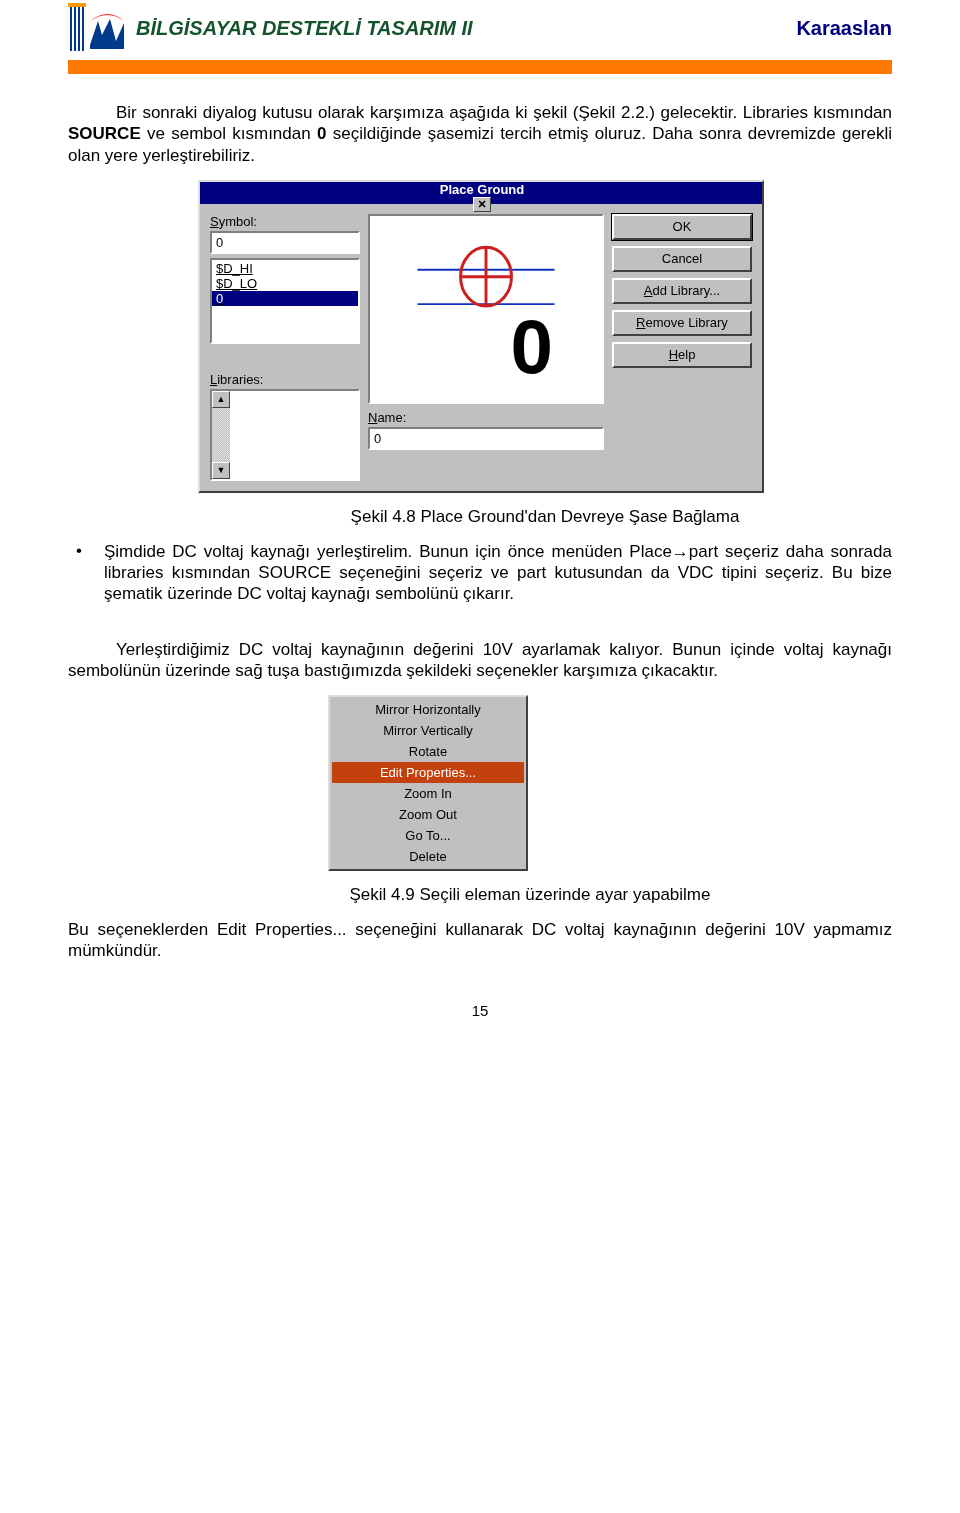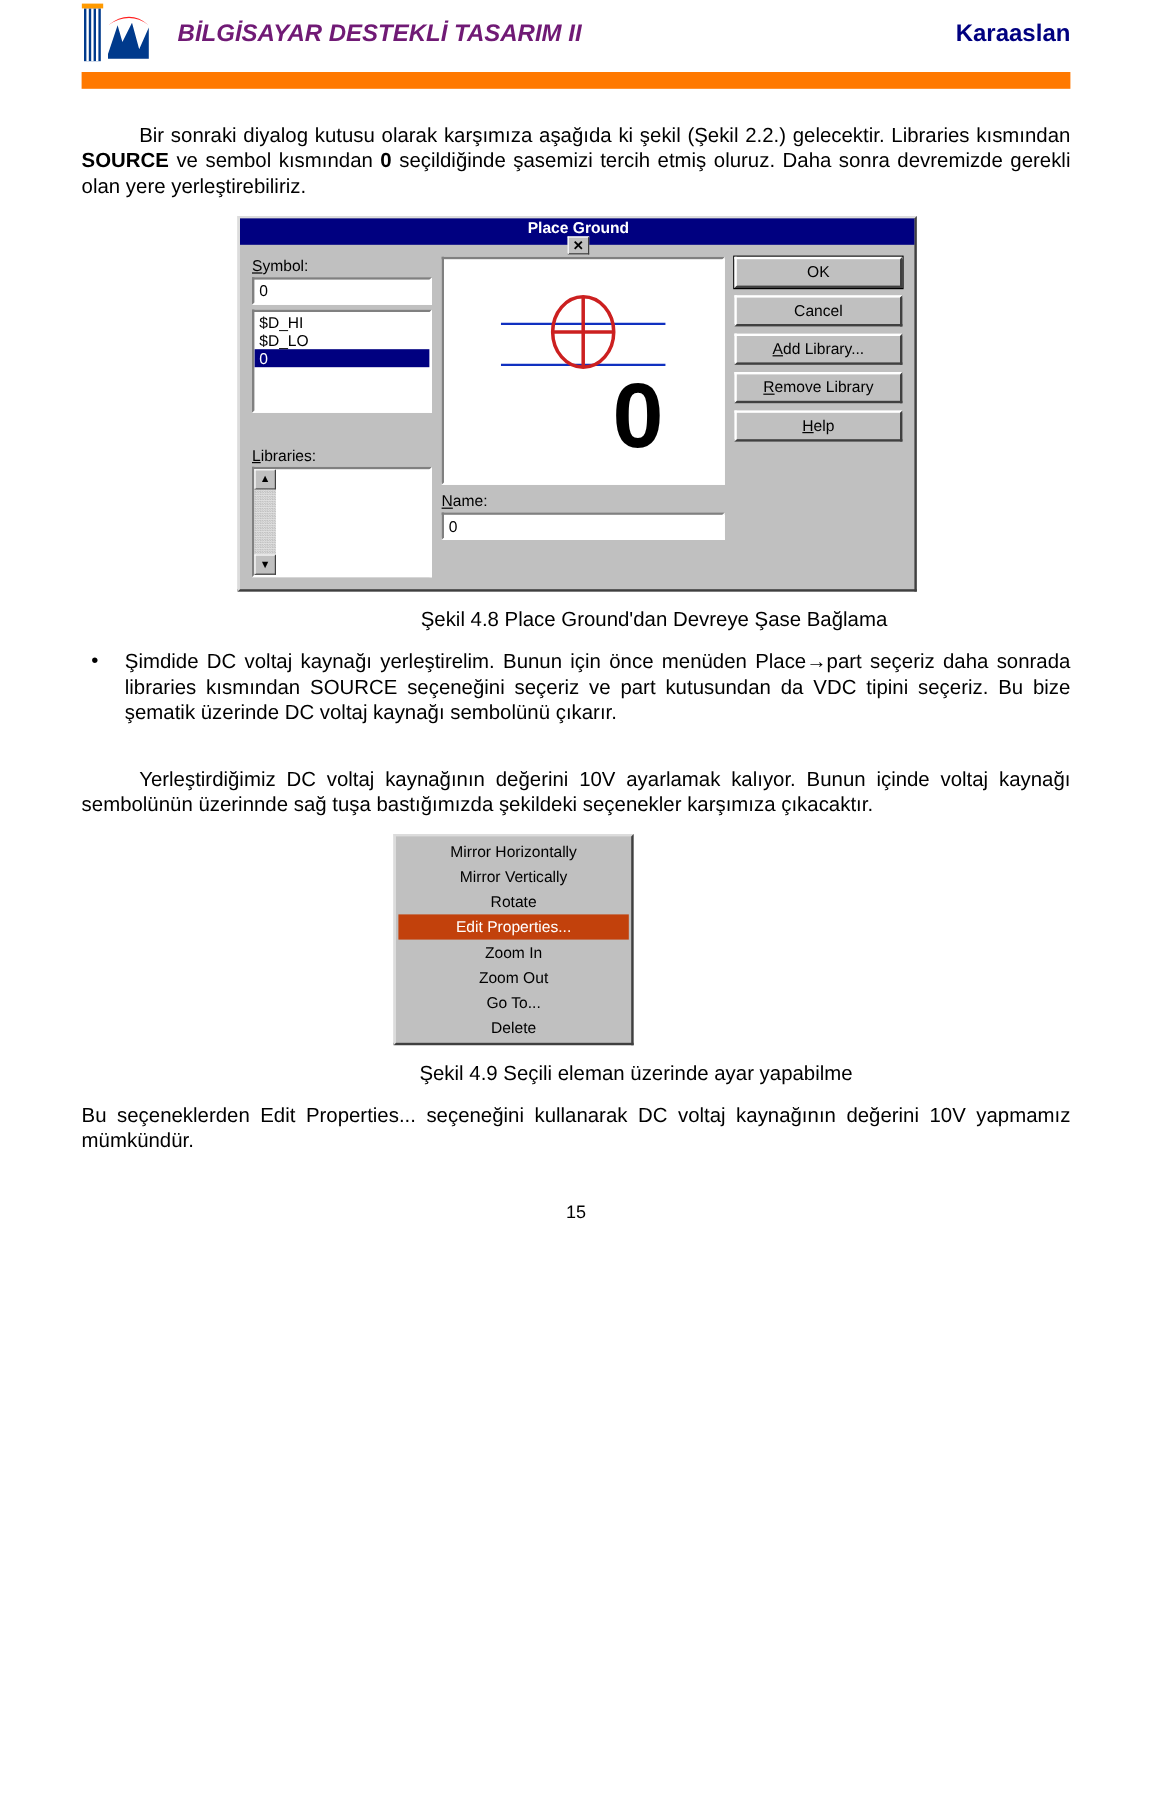--- a/index.html
+++ b/index.html
@@ -25,22 +25,22 @@
     width: 60px;
     height: 54px;
     position: relative;
     flex-shrink: 0;
   }
   .logo svg { width: 100%; height: 100%; }
   .course-title {
     font-size: 20px;
     font-weight: bold;
     font-style: italic;
-    color: #701a75;
-    margin-left: 20px;
+    color: #14532d;
+    margin-left: 8px;
     flex: 1;
   }
   .author {
     font-size: 20px;
     font-weight: bold;
     color: #000080;
   }
   .orange-bar {
     height: 14px;
     background: #ff7900;
@@ -129,21 +129,21 @@
   }
   .listbox {
     background: #fff;
     border-top: 2px solid #808080; border-left: 2px solid #808080;
     border-right: 2px solid #fff; border-bottom: 2px solid #fff;
     font-size: 13px;
     height: 86px;
     position: relative;
     display: flex;
   }
-  .listbox-inner { flex: 1; padding: 1px 0; overflow: hidden; }
+  .listbox-inner { flex: 1; padding: 1px 0; overflow: hidden; text-decoration: underline; }
   .listbox-item { padding: 0 4px; white-space: nowrap; }
   .listbox-item.sel { background: #000080; color: #fff; }
   .scrollbar {
     width: 18px;
     background: #c0c0c0;
     display: flex; flex-direction: column;
   }
   .sbtn {
     height: 17px;
     border-top: 1px solid #fff; border-left: 1px solid #fff;
@@ -282,21 +282,21 @@
 
   <span class="caption">Şekil 4.8  Place Ground'dan Devreye Şase Bağlama</span>
 
   <div class="bullet-row">
     <div class="bullet-dot">•</div>
     <div class="bullet-text">Şimdide DC voltaj kaynağı yerleştirelim. Bunun için önce menüden Place→part seçeriz daha sonrada libraries kısmından SOURCE seçeneğini seçeriz ve part kutusundan da VDC tipini seçeriz. Bu bize şematik üzerinde DC voltaj kaynağı sembolünü çıkarır.</div>
   </div>
 
   <div style="height:20px"></div>
 
-  <p class="para para-indent">Yerleştirdiğimiz DC voltaj kaynağının değerini 10V ayarlamak kalıyor. Bunun içinde voltaj kaynağı sembolünün üzerinnde  sağ tuşa bastığımızda şekildeki seçenekler karşımıza çıkacaktır.</p>
+  <p class="para para-indent">Yerleştirdiğimiz DC voltaj kaynağının değerini 10V ayarlamak kalıyor. Bunun içinde voltaj kaynağı sembolünün üzerinde  sağ tuşa bastığımızda şekildeki seçenekler karşımıza çıkacaktır.</p>
 
   <div class="context-menu" id="context-menu">
       <div class="menu-item">Mirror Horizontally</div>
       <div class="menu-item">Mirror Vertically</div>
       <div class="menu-item">Rotate</div>
       <div class="menu-item sel">Edit Properties...</div>
       <div class="menu-item">Zoom In</div>
       <div class="menu-item">Zoom Out</div>
       <div class="menu-item">Go To...</div>
       <div class="menu-item">Delete</div>

